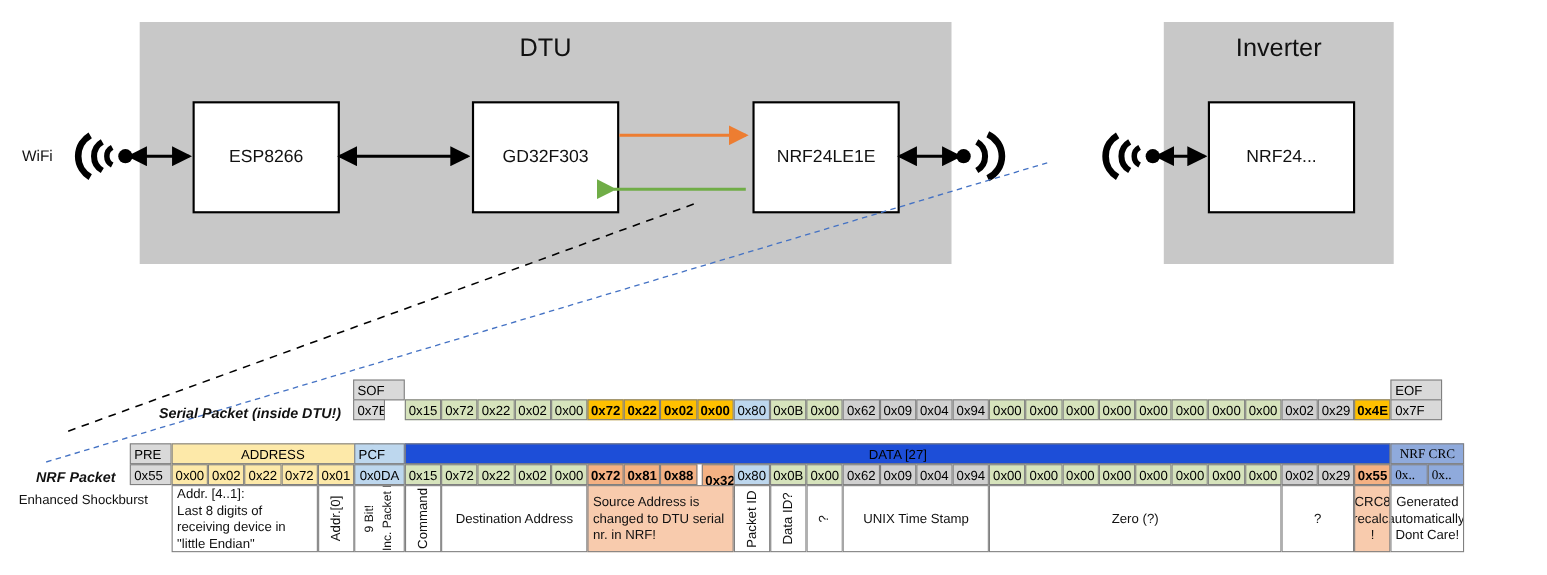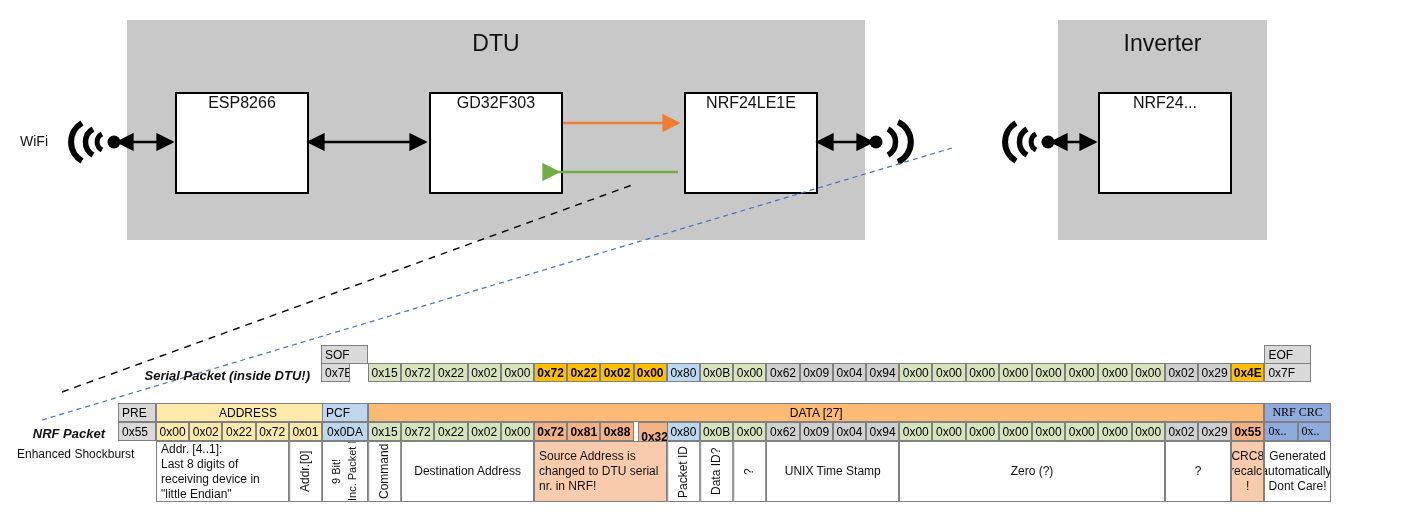--- a/index.html
+++ b/index.html
@@ -4,21 +4,21 @@
 <style>
   html,body{margin:0;padding:0;background:#ffffff;}
   body{width:1406px;height:523px;position:relative;overflow:hidden;
        font-family:"Liberation Sans",sans-serif;color:#000;}
 
   
   .enclosure{position:absolute;background:#c8c8c8;}
   .enclosure-title{position:absolute;width:100%;text-align:center;top:10px;
                    font-size:23px;color:#111;}
   .chip{position:absolute;background:#ffffff;border:2.5px solid #000;
-        display:flex;align-items:flex-start;justify-content:center;
+        display:flex;align-items:center;justify-content:center;
         font-size:16px;color:#111;}
 
   .wifi-label{position:absolute;font-size:14px;color:#111;}
 
   
   .svg-layer{position:absolute;left:0;top:0;width:1406px;height:523px;
              pointer-events:none;}
 
   
   .row-label{position:absolute;font-size:13px;font-weight:bold;font-style:italic;
@@ -34,21 +34,21 @@
   
   .c-gray{background:#d9d9d9;}
   .c-green{background:#d6e3bc;}
   .c-amber{background:#ffc000;}
   .c-blue{background:#bdd7ee;}
   .c-lgray{background:#d0d0d0;}
   .c-yellow{background:#fde9a9;}
   .c-pcf{background:#bdd7ee;}
   .c-salmon{background:#f4b183;}
   .c-nrfcrc{background:#8faadc;font-family:Liberation Serif, serif;}
-  .c-data{background:#fdba74;}
+  .c-data{background:#1d4ed8;}
 
   .desc{position:absolute;box-sizing:border-box;border:1px solid #808080;
         background:#ffffff;font-size:12px;color:#111;
         display:flex;align-items:center;justify-content:center;
         text-align:center;line-height:1.25;overflow:hidden;}
   .desc.left{justify-content:flex-start;text-align:left;padding:2px 4px;
              align-items:center;}
   .desc.vert{writing-mode:vertical-rl;transform:rotate(180deg);
              white-space:nowrap;}
 </style>

